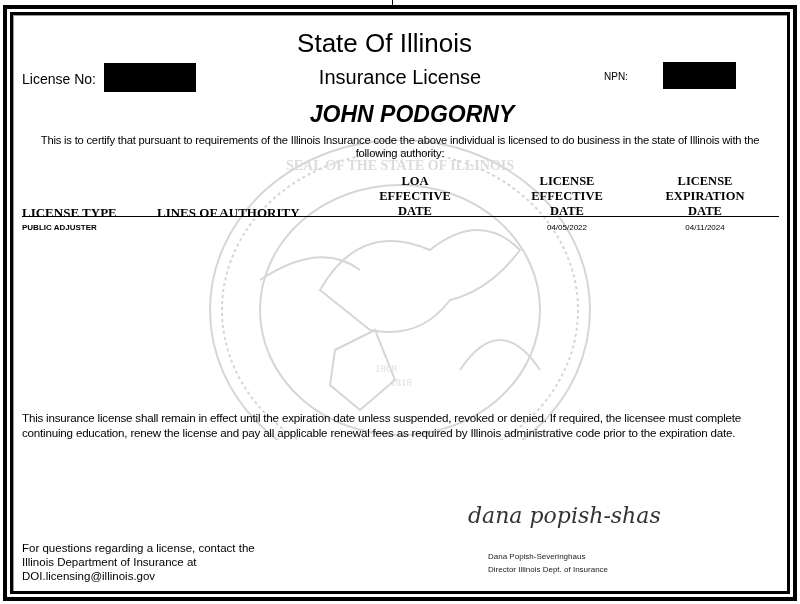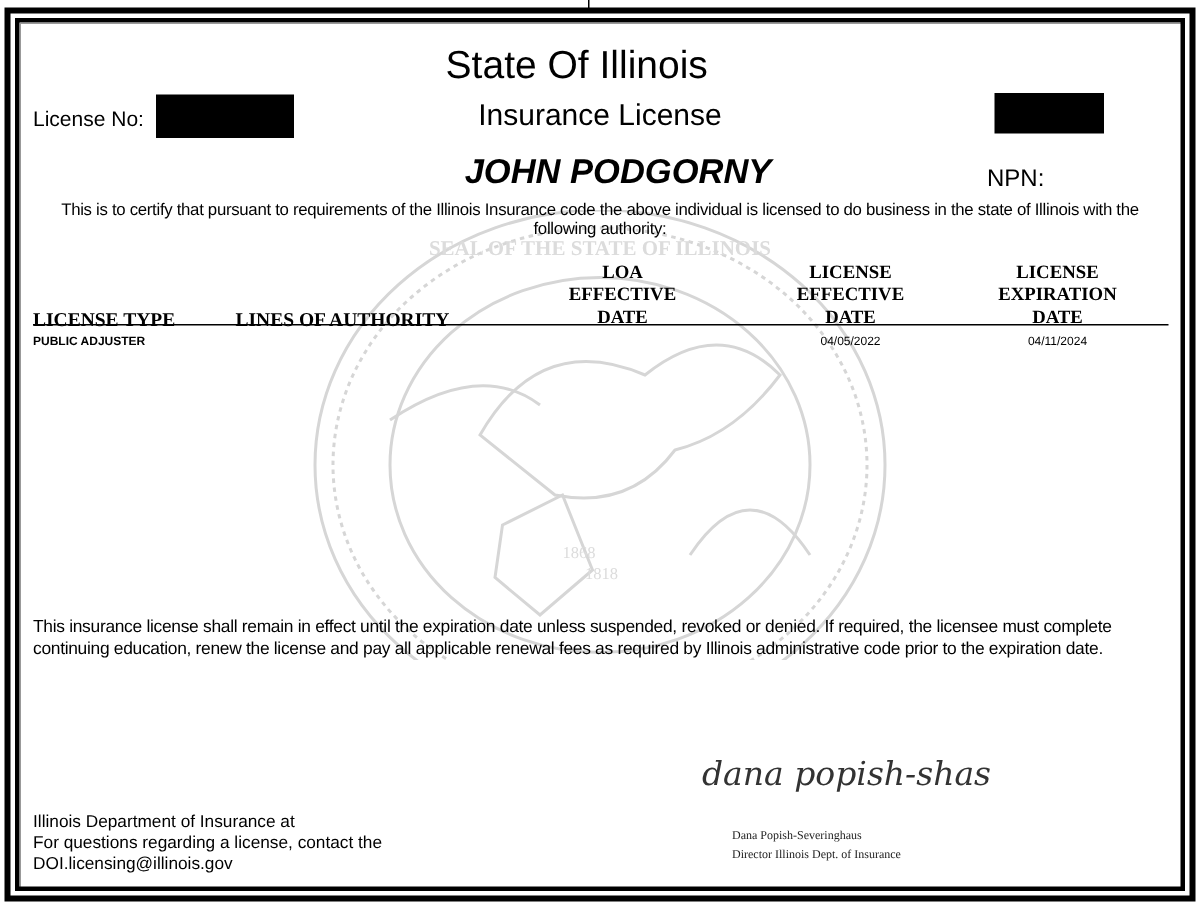--- a/index.html
+++ b/index.html
@@ -5,29 +5,29 @@
   html, body { margin:0; padding:0; background:#fff; }
   body { width:800px; height:604px; position:relative; overflow:hidden; font-family:"Liberation Sans", sans-serif; color:#000; }
   .tick { position:absolute; left:392px; top:0; width:1px; height:6px; background:#000; }
   .outer { position:absolute; left:3px; top:5px; width:794px; height:596px; box-sizing:border-box; border:4px solid #000; }
   .inner { position:absolute; left:10px; top:12px; width:780px; height:582px; box-sizing:border-box; border:3px solid #000; box-shadow: inset 1px 1px 0 #999; }
   .abs { position:absolute; white-space:nowrap; }
   .title1 { left:0; width:769px; text-align:center; top:28px; font-size:26px; }
   .title2 { left:0; width:800px; text-align:center; top:66px; font-size:20px; }
   .lic-label { left:22px; top:71px; font-size:14px; }
   .redact { position:absolute; background:#000; }
-  .npn-label { left:658px; top:71px; font-size:16px;margin-top:40px; }
+  .npn-label { left:604px; top:71px; font-size:10px; }
   .name { left:0; width:800px; text-align:center; top:101px; font-size:23px; font-weight:bold; font-style:italic;padding-left:12px; }
   .certify { left:20px; width:760px; top:134px; font-size:11.2px; text-align:center; white-space:normal; line-height:13px; letter-spacing:-0.2px; }
   .hdr { font-size:12.5px; font-weight:bold; text-align:center; line-height:11px;font-family:Liberation Serif, serif; }
   .hdr-under { position:absolute; left:22px; top:216px; width:757px; height:1px; background:#000; }
   .cell { font-size:8px; }
   .para { left:22px; width:760px; top:411px; font-size:11.6px; white-space:normal; line-height:14.5px; letter-spacing:-0.2px; }
   .contact { left:22px; top:541px; font-size:11.5px; line-height:14px; white-space:normal; }
-  .sig-name { left:488px; top:550px; font-size:8px; line-height:13px; white-space:normal; color:#222;font-family:Liberation Serif, serif; }
+  .sig-name { left:488px; top:550px; font-size:8px; line-height:13px; white-space:normal; color:#222; }
   .seal { position:absolute; left:200px; top:140px; width:400px; height:300px; pointer-events:none; }
 </style>
 </head>
 <body>
 
 <div class="tick"></div>
 <div class="outer"></div>
 <div class="inner"></div>
 
 <svg class="seal" viewBox="0 0 400 300">
@@ -89,16 +89,16 @@
 
 <svg class="abs" style="left:460px;top:495px;width:230px;height:45px;" viewBox="0 0 230 45">
   <text x="8" y="28" font-family="DejaVu Serif, serif" font-style="italic" font-size="22" fill="#333">dana popish-shas</text>
 </svg>
 <div class="abs sig-name">
   <div>Dana Popish-Severinghaus</div>
   <div>Director Illinois Dept. of Insurance</div>
 </div>
 
 <div class="abs contact">
+  <div>For questions regarding a license, contact the</div>
   <div>Illinois Department of Insurance at</div>
-  <div>For questions regarding a license, contact the</div>
   <div>DOI.licensing@illinois.gov</div>
 </div>
 
 </body></html>

